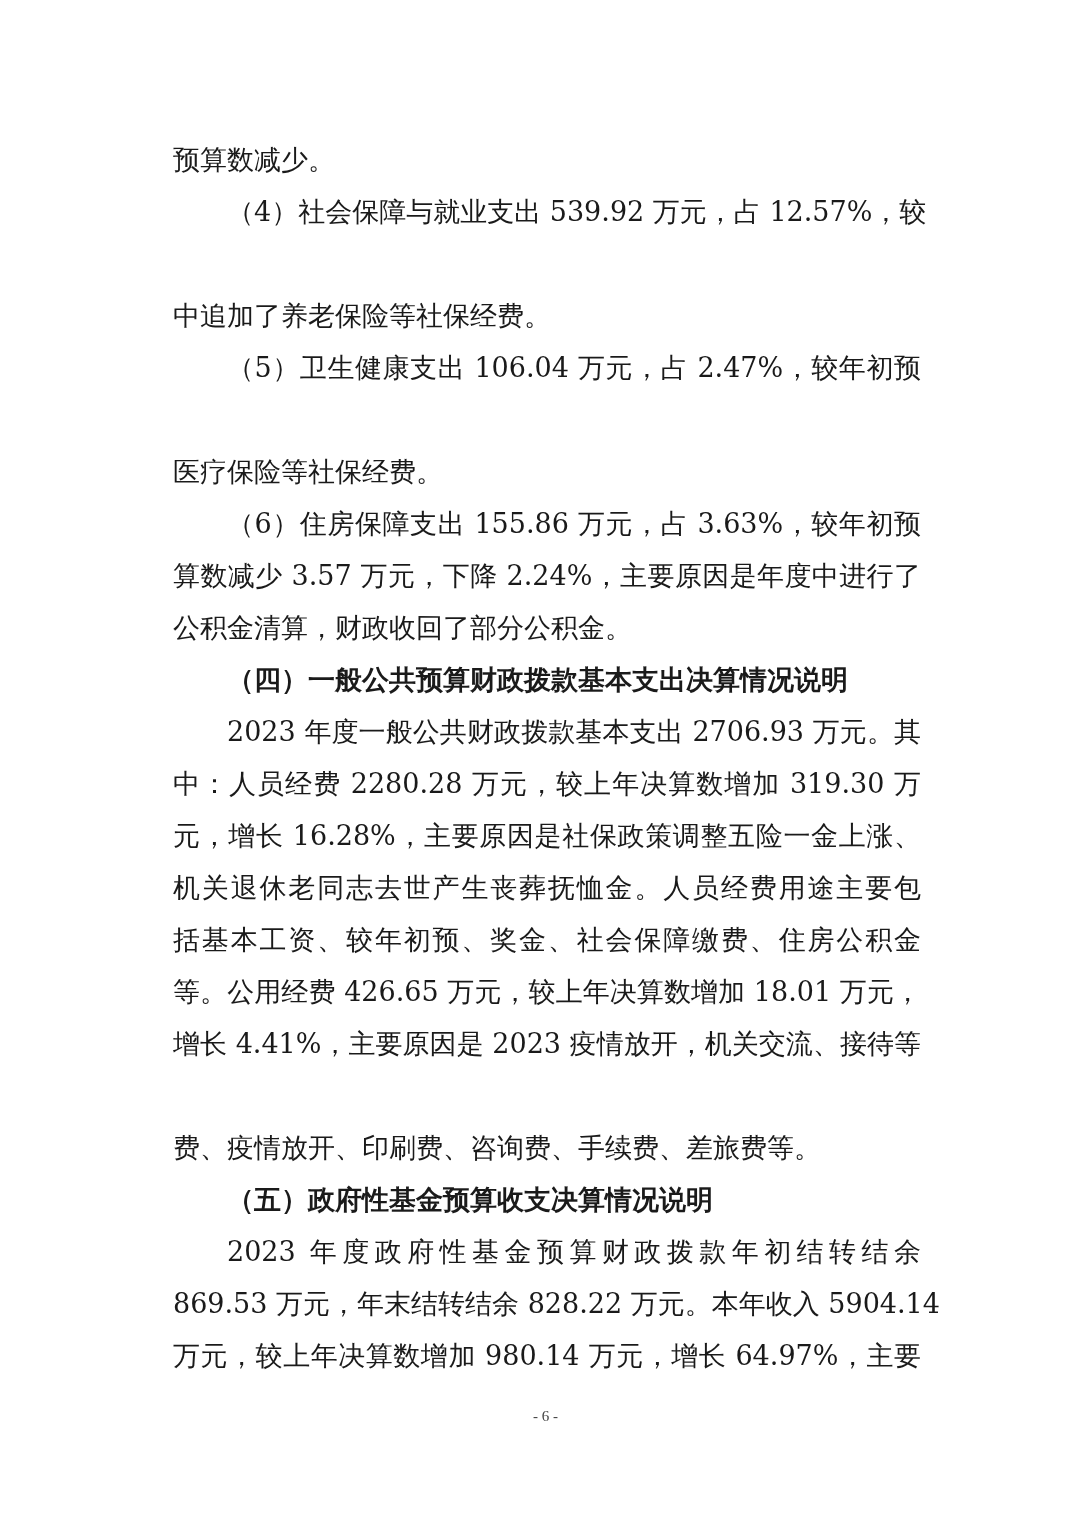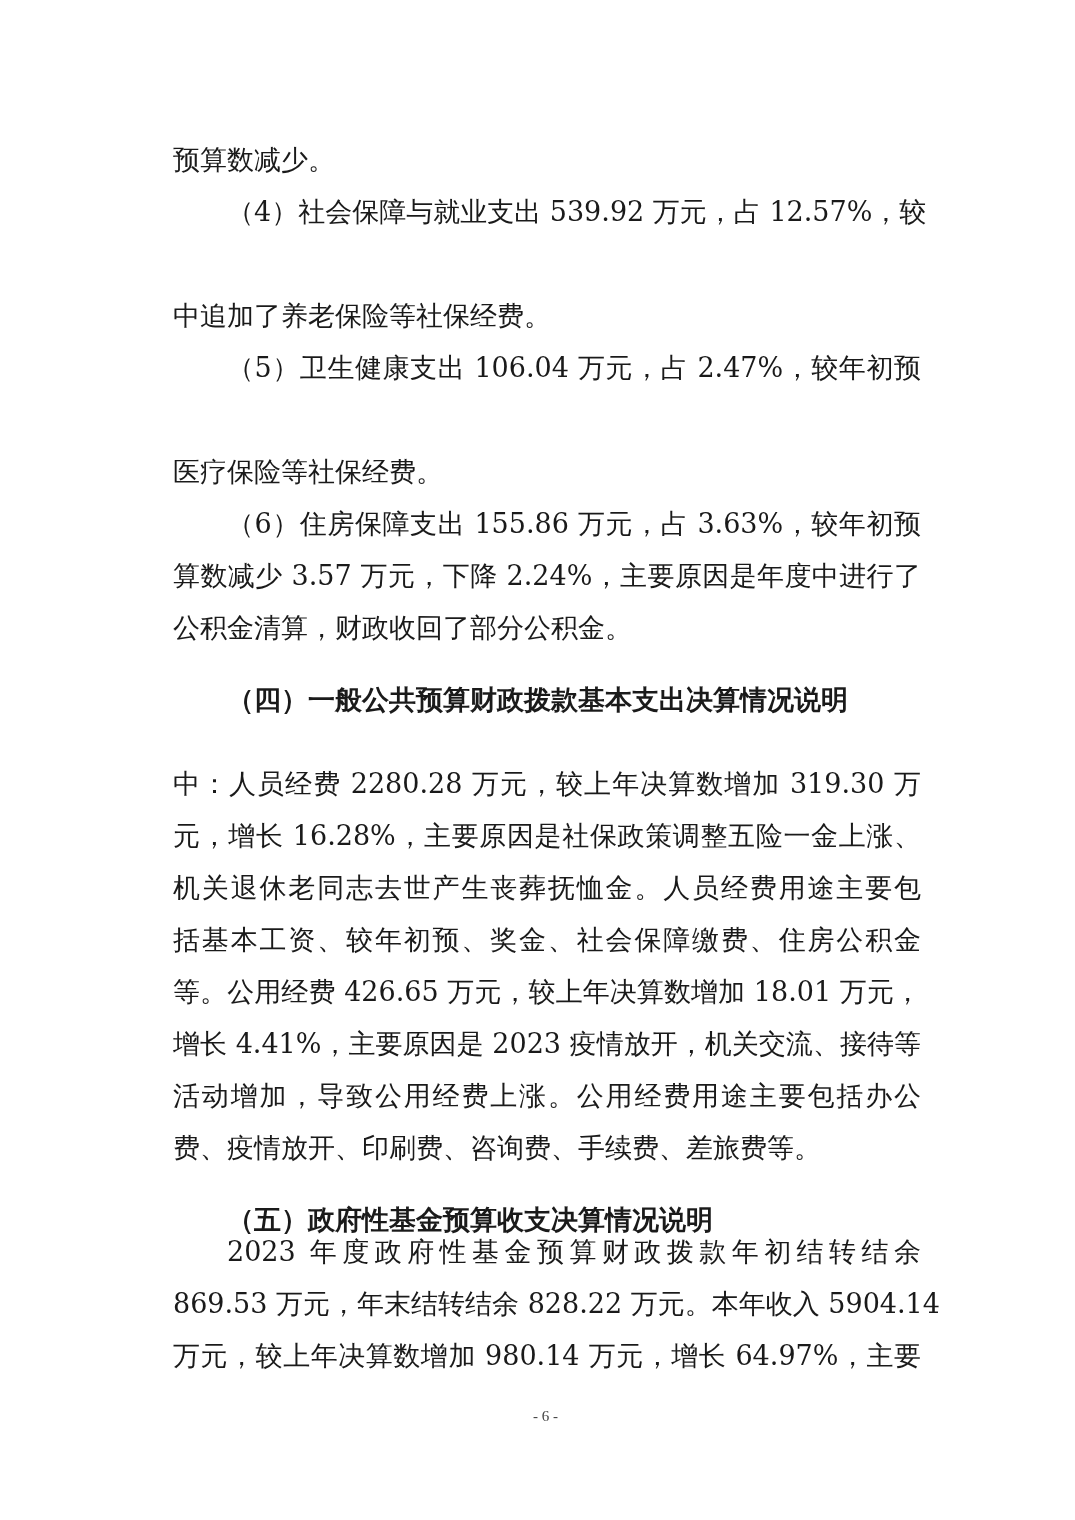--- a/index.html
+++ b/index.html
@@ -26,21 +26,20 @@
     .heading {
       position: absolute;
       left: 219px;
       height: 40px;
       line-height: 40px;
       font-family: "DejaVu Serif", "Liberation Serif", serif;
       font-size: 27px;
       font-weight: bold;
       color: #1a1a1a;
       white-space: nowrap;
-      margin-top: 20px;
     }
     .page-number {
       position: absolute;
       left: 0; width: 1075px;
       top: 1408px;
       text-align: center;
       font-family: "Liberation Serif", serif;
       font-size: 15px;
       color: #444;
     }
@@ -57,27 +56,27 @@
 
   <div class="line indent" style="top:348px">（5）卫生健康支出 106.04 万元，占 2.47%，较年初预</div>
   <div class="line last" style="top:452px">医疗保险等社保经费。</div>
 
   <div class="line indent" style="top:504px">（6）住房保障支出 155.86 万元，占 3.63%，较年初预</div>
   <div class="line" style="top:556px">算数减少 3.57 万元，下降 2.24%，主要原因是年度中进行了</div>
   <div class="line last" style="top:608px">公积金清算，财政收回了部分公积金。</div>
 
   <div class="heading" style="top:660px">（四）一般公共预算财政拨款基本支出决算情况说明</div>
 
+  <div class="line indent" style="top:712px">2023 年度一般公共财政拨款基本支出 2706.93 万元。其</div>
   <div class="line" style="top:764px">中：人员经费 2280.28 万元，较上年决算数增加 319.30 万</div>
   <div class="line" style="top:816px">元，增长 16.28%，主要原因是社保政策调整五险一金上涨、</div>
   <div class="line" style="top:868px">机关退休老同志去世产生丧葬抚恤金。人员经费用途主要包</div>
   <div class="line" style="top:920px">括基本工资、较年初预、奖金、社会保障缴费、住房公积金</div>
   <div class="line" style="top:972px">等。公用经费 426.65 万元，较上年决算数增加 18.01 万元，</div>
   <div class="line" style="top:1024px">增长 4.41%，主要原因是 2023 疫情放开，机关交流、接待等</div>
-  <div class="line" style="top:1076px">活动增加，导致公用经费上涨。公用经费用途主要包括办公</div>
   <div class="line last" style="top:1128px">费、疫情放开、印刷费、咨询费、手续费、差旅费等。</div>
 
   <div class="heading" style="top:1180px">（五）政府性基金预算收支决算情况说明</div>
 
   <div class="line indent" style="top:1232px">2023 年度政府性基金预算财政拨款年初结转结余</div>
   <div class="line" style="top:1284px">869.53 万元，年末结转结余 828.22 万元。本年收入 5904.14</div>
   <div class="line" style="top:1336px">万元，较上年决算数增加 980.14 万元，增长 64.97%，主要</div>
 
   <div class="page-number">- 6 -</div>
 </div>

